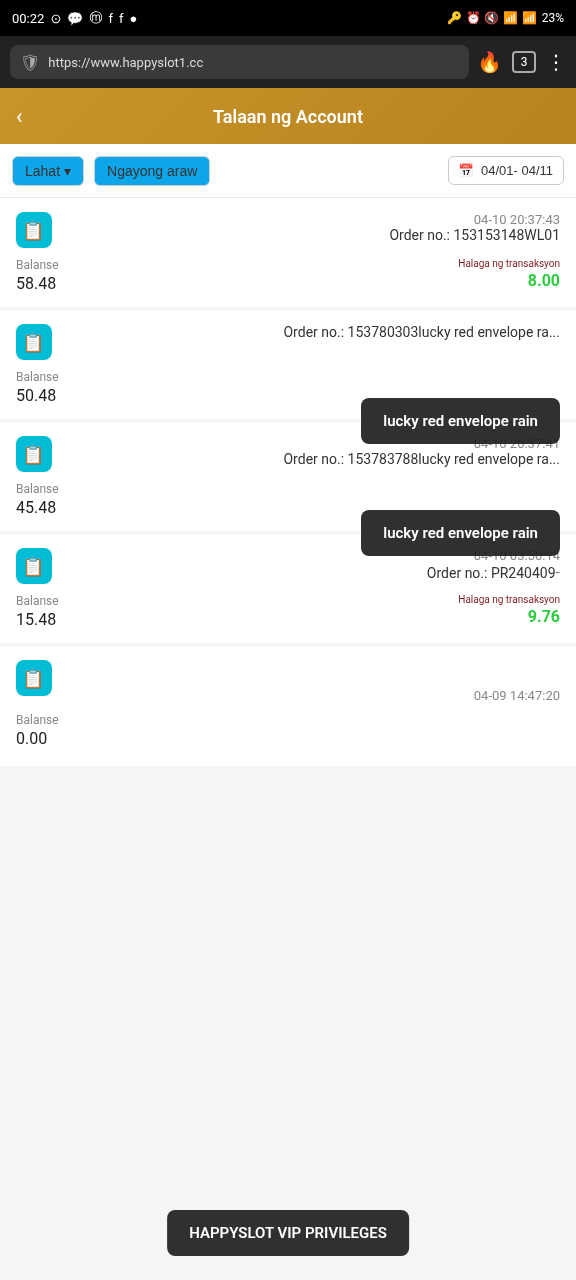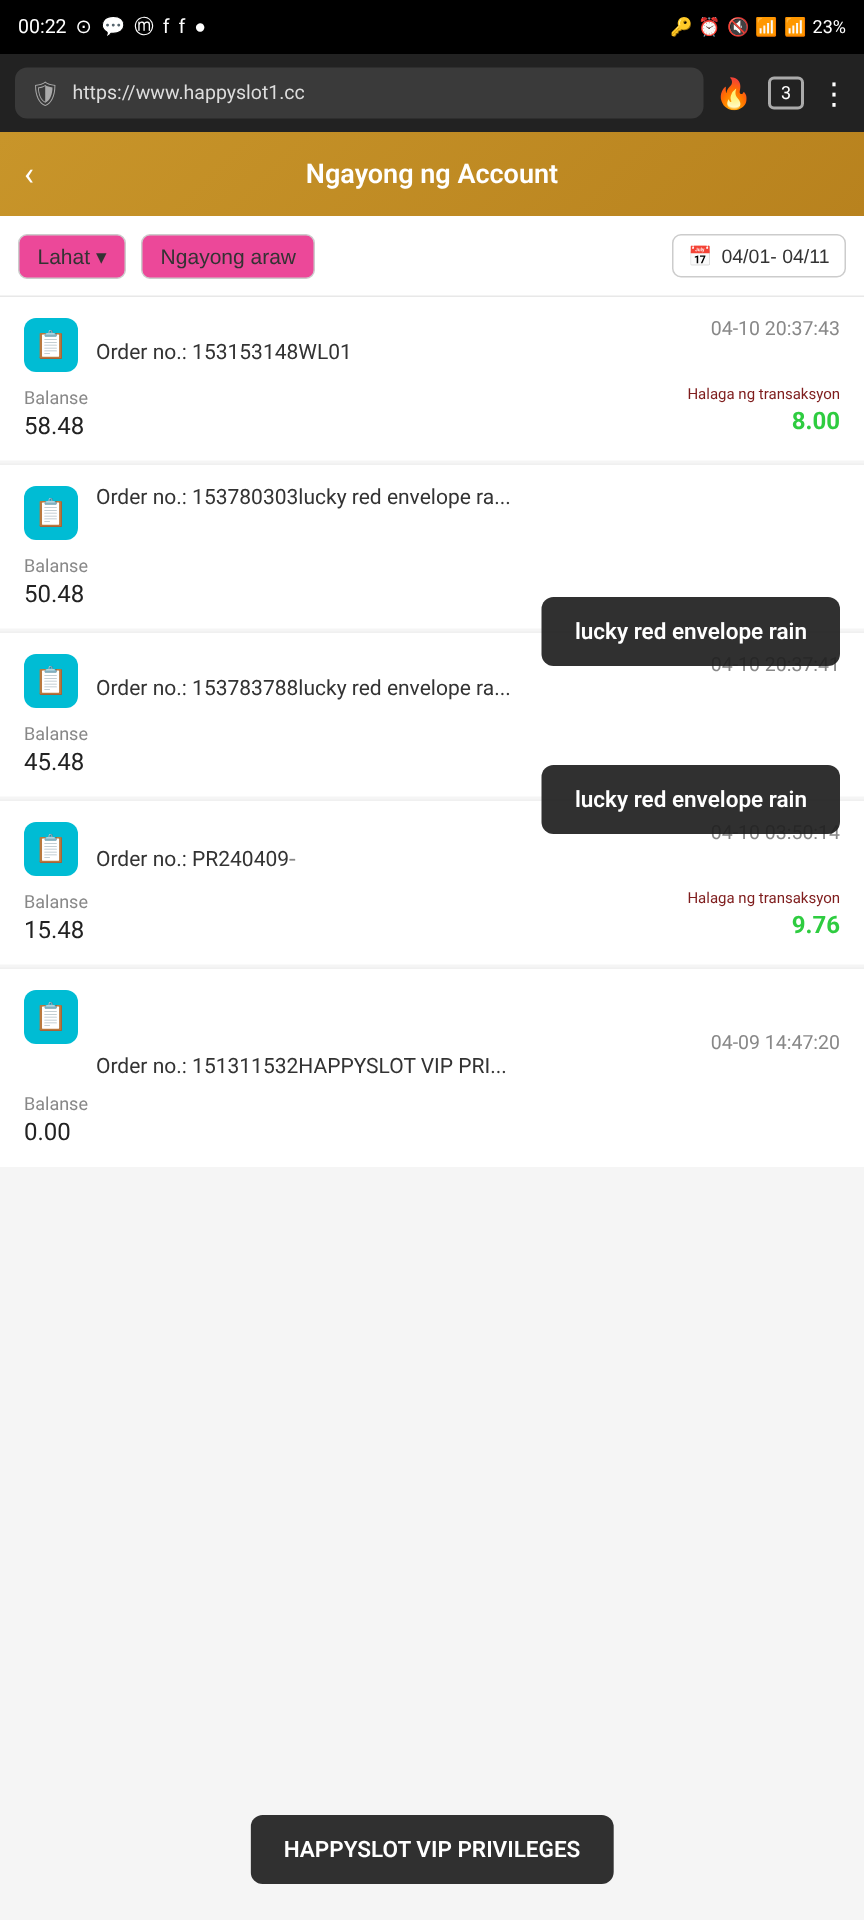--- a/index.html
+++ b/index.html
@@ -101,21 +101,21 @@
       align-items: center;
       padding: 0 12px;
       gap: 10px;
       border-bottom: 1px solid #e8e8e8;
     }
     .filter-btn {
       border: 1px solid #ccc;
       border-radius: 6px;
       padding: 6px 12px;
       font-size: 14px;
-      background: #ec4899;
+      background: #0ea5e9;
       cursor: pointer;
       display: flex;
       align-items: center;
       gap: 4px;
       color: #333;
     }
     .filter-date {
       border: 1px solid #ccc;
       border-radius: 6px;
       padding: 6px 10px;
@@ -249,21 +249,21 @@
       font-size: 15px;
       font-weight: 600;
       padding: 14px 22px;
       border-radius: 8px;
       z-index: 100;
       white-space: nowrap;
     }
 
     .card-order-row {
       display: flex;
-      justify-content: flex-start;
+      justify-content: flex-end;
       align-items: center;
     }
 
     
     .dash-value {
       font-size: 16px;
       color: #888;
       text-align: right;
     }
   </style>
@@ -299,21 +299,21 @@
     <span style="color:#ff6a00; font-size:20px;">🔥</span>
     <div class="browser-tab-badge">
       <span>3</span>
     </div>
     <span class="browser-dots">⋮</span>
   </div>
 </div>
 
 <div class="page-header">
   <span class="back-btn">‹</span>
-  <span class="page-title">Ngayong ng Account</span>
+  <span class="page-title">Talaan ng Account</span>
 </div>
 
 <div class="filter-bar">
   <button class="filter-btn">
     <span>Lahat</span>
     <span>▾</span>
   </button>
   <button class="filter-btn">
     <span>Ngayong araw</span>
   </button>
@@ -434,24 +434,20 @@
 
   <div class="transaction-card" style="position:relative; min-height:120px;">
     <div class="card-top">
       <div class="card-icon">
         <span>📋</span>
       </div>
       <div style="flex:1; display:flex; flex-direction:column;margin-top:28px;">
         <div class="card-order-row">
           <span class="card-timestamp" style="flex:1; text-align:right;">04-09 14:47:20</span>
         </div>
-        <div class="card-order-row">
-          <span class="card-order">Order no.: 151311532</span>
-          <span class="card-type">HAPPYSLOT VIP PRI...</span>
-        </div>
       </div>
     </div>
     <div class="card-row">
       <div>
         <div class="card-balance-label">Balanse</div>
         <div class="card-balance-value">0.00</div>
       </div>
     </div>
   </div>
 

